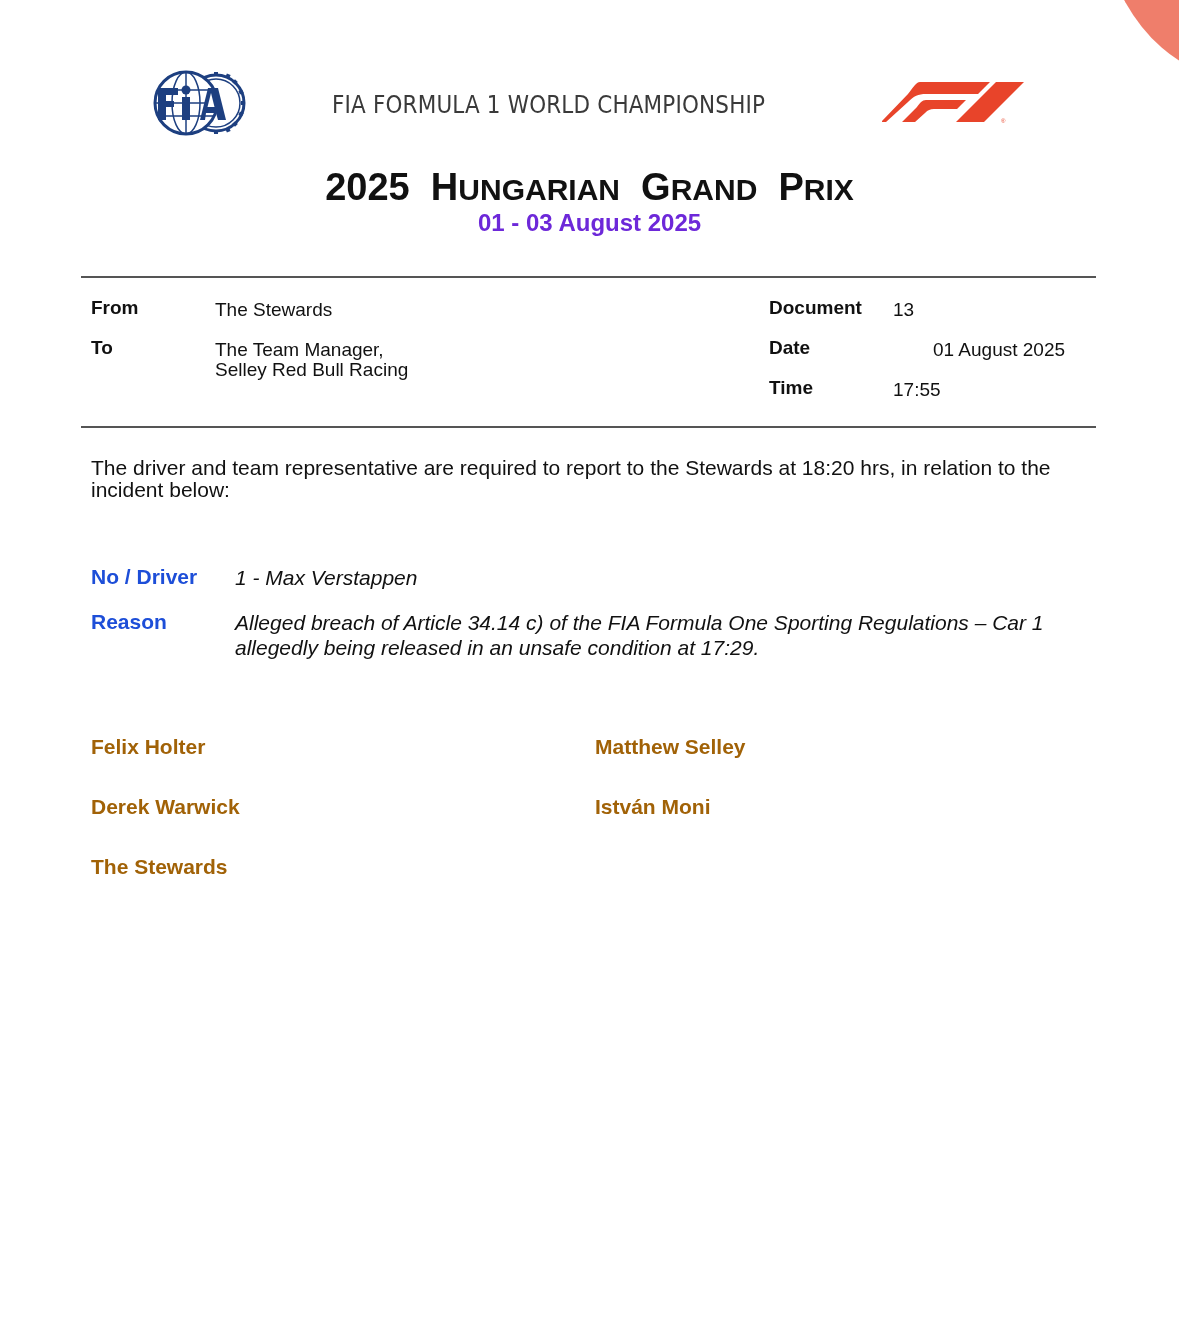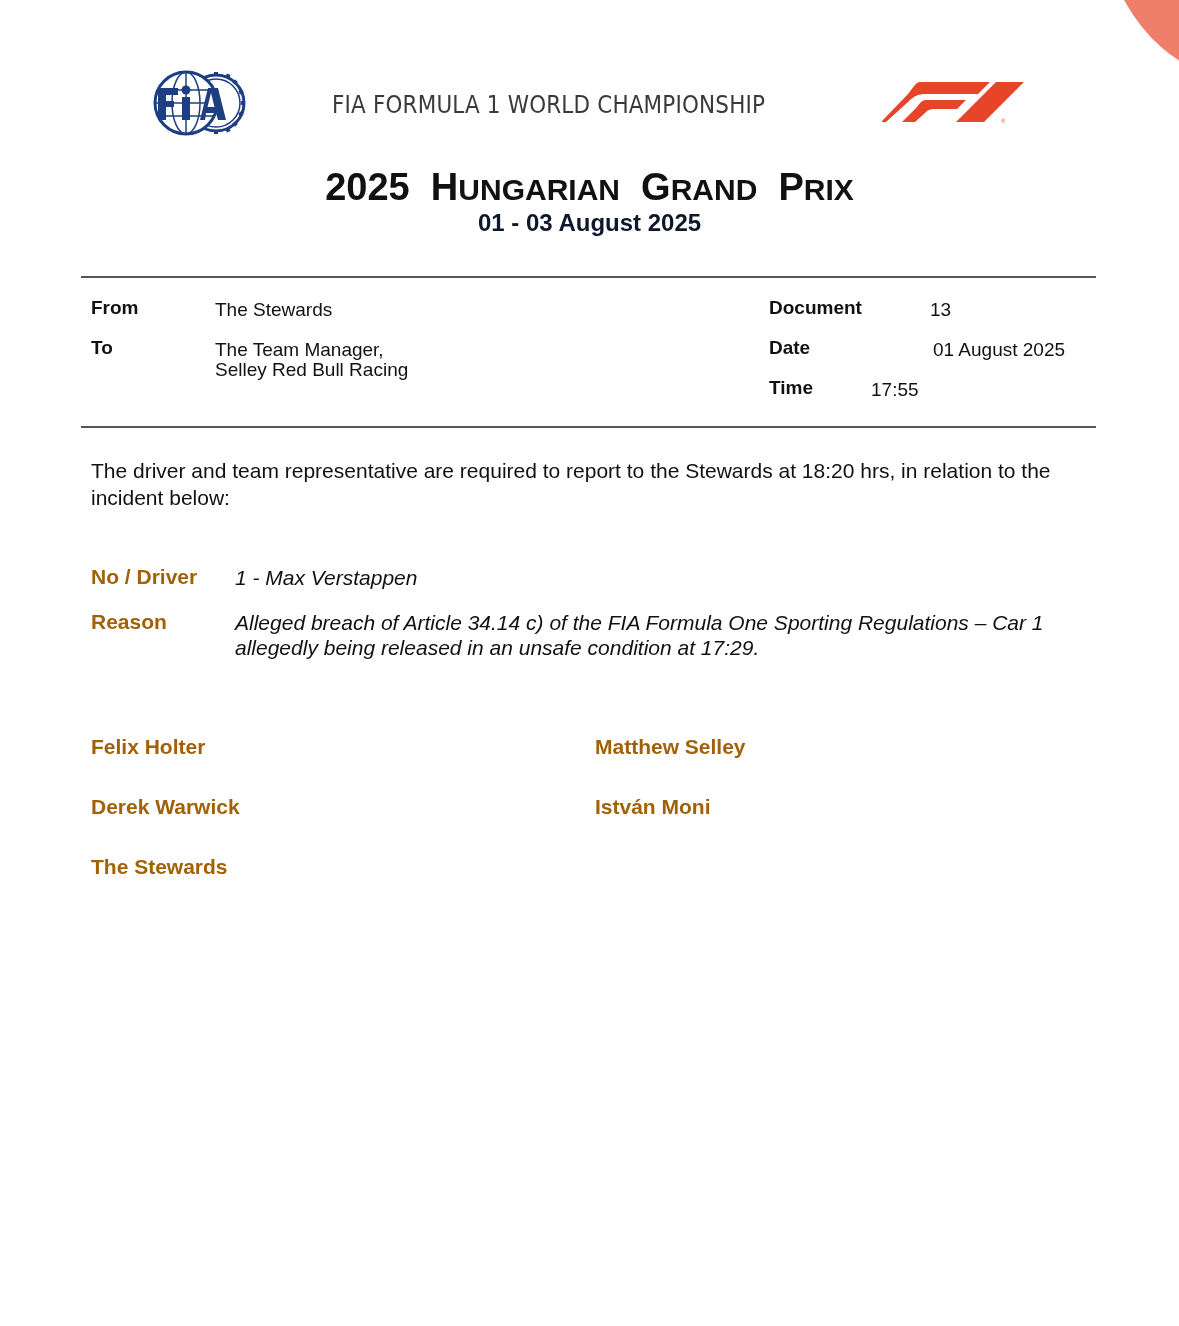--- a/index.html
+++ b/index.html
@@ -67,21 +67,21 @@
       font-size: 30px;
     }
     .subtitle {
       position: absolute;
       left: 0;
       width: 1179px;
       top: 209px;
       text-align: center;
       font-weight: 700;
       font-size: 24px;
-      color: #0f172a;
+      color: #6d28d9;
     }
     .rule {
       position: absolute;
       left: 81px;
       width: 1015px;
       height: 0;
       border-top: 2px solid #555;
     }
     .lbl {
       position: absolute;
@@ -96,28 +96,28 @@
       color: #111;
       line-height: 21px;
       white-space: nowrap;
     }
     .para {
       position: absolute;
       left: 91px;
       top: 457px;
       width: 1000px;
       font-size: 21px;
-      line-height: 27px;
+      line-height: 22px;
       color: #111;
     }
     .lbl-lg {
       position: absolute;
       font-weight: 700;
       font-size: 21px;
-      color: #a16207;
+      color: #1d4ed8;
       white-space: nowrap;
     }
     .val-lg {
       position: absolute;
       font-size: 21px;
       color: #111;
       line-height: 25px;
       font-style: italic;
     }
     .signer {
@@ -199,27 +199,27 @@
 <div class="rule" style="top:276px;"></div>
 
 <div class="lbl" style="left:91px; top:297px;">From</div>
 <div class="val" style="left:215px; top:299px;">The Stewards</div>
 
 <div class="lbl" style="left:91px; top:337px;">To</div>
 <div class="val" style="left:215px; top:339px;text-align:right;">The Team Manager,</div>
 <div class="val" style="left:215px; top:359px;">Selley Red Bull Racing</div>
 
 <div class="lbl" style="left:769px; top:297px;">Document</div>
-<div class="val" style="left:930px; top:299px;">13</div>
+<div class="val" style="left:893px; top:299px;">13</div>
 
 <div class="lbl" style="left:769px; top:337px;">Date</div>
 <div class="val" style="left:893px; top:339px;margin-left:40px;">01 August 2025</div>
 
 <div class="lbl" style="left:769px; top:377px;text-align:center;">Time</div>
-<div class="val" style="left:871px; top:379px;">17:55</div>
+<div class="val" style="left:893px; top:379px;">17:55</div>
 
 <div class="rule" style="top:426px;"></div>
 
 <div class="para">The driver and team representative are required to report to the Stewards at 18:20 hrs, in relation to the incident below:</div>
 
 <div class="lbl-lg" style="left:91px; top:565px;">No / Driver</div>
 <div class="val-lg" style="left:235px; top:565px;">1 - Max Verstappen</div>
 
 <div class="lbl-lg" style="left:91px; top:610px;">Reason</div>
 <div class="val-lg" style="left:235px; top:610px; width:860px;">Alleged breach of Article 34.14 c) of the FIA Formula One Sporting Regulations – Car 1 allegedly being released in an unsafe condition at 17:29.</div>

